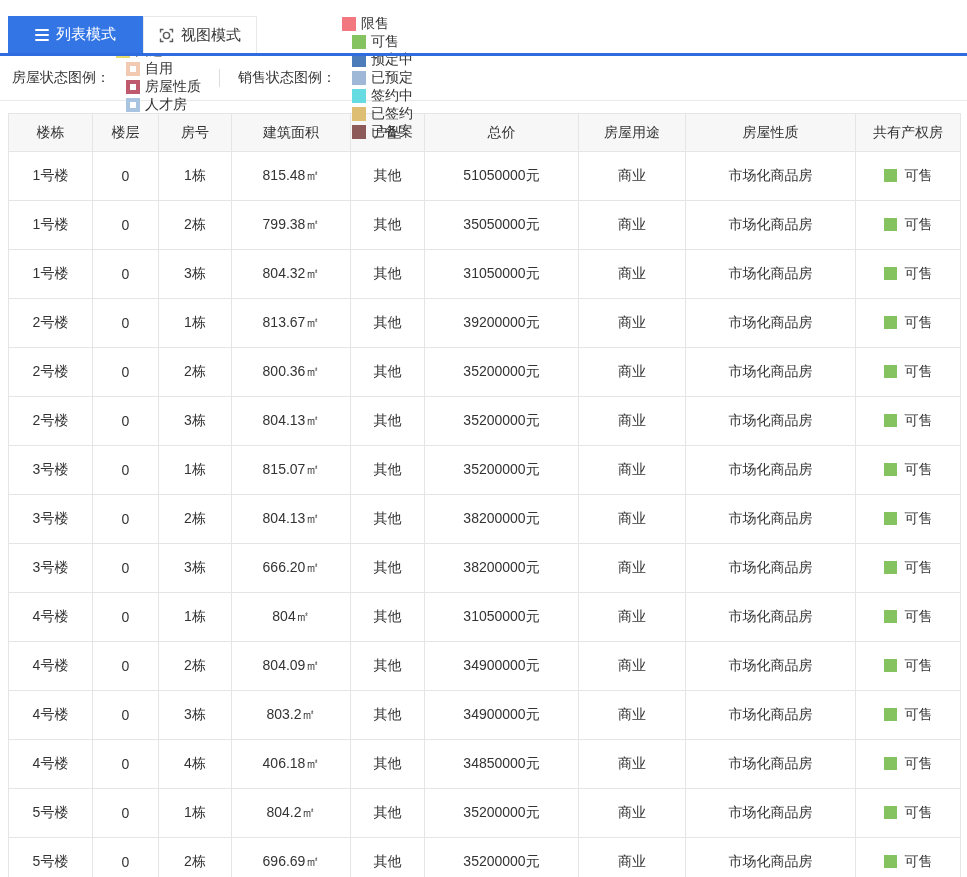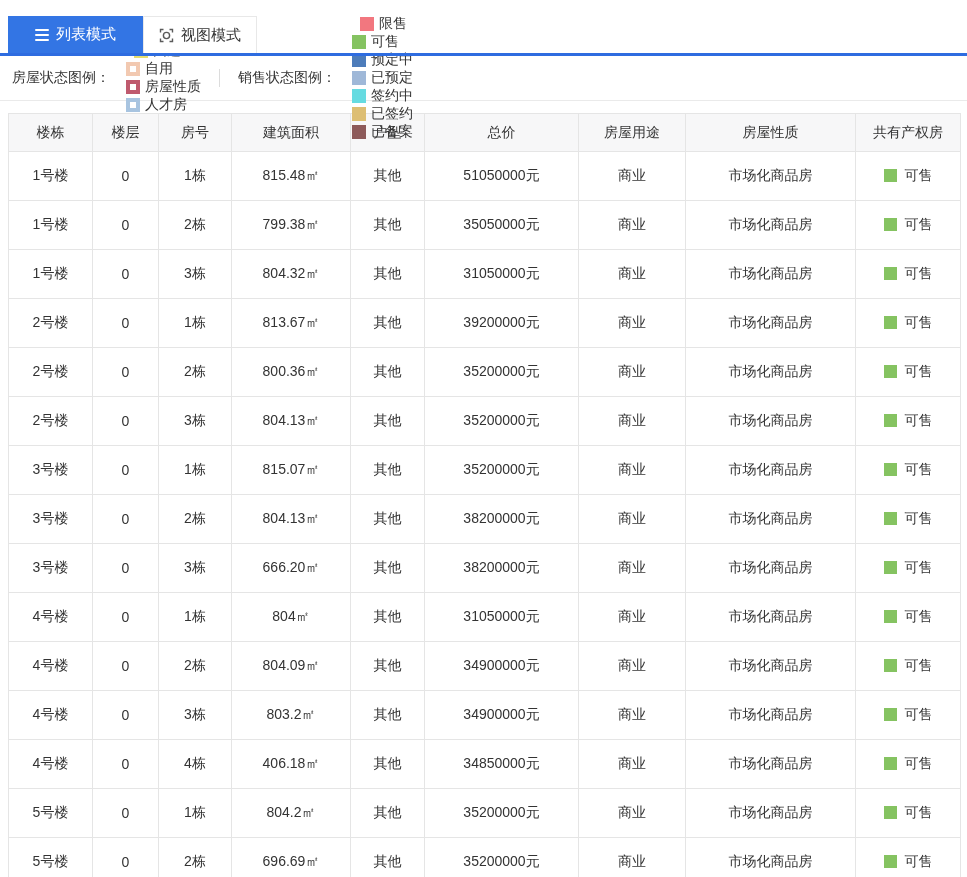--- a/index.html
+++ b/index.html
@@ -36,21 +36,21 @@
   
   .legendbar {
     height: 45px; display: flex; align-items: center;
     padding-left: 12px; font-size: 14px; color: #333;
     border-bottom: 1px solid #eaeaea;
     white-space: nowrap;
   }
   .legend-group { display: flex; align-items: center; }
   .legend-title { margin-right: 4px; }
   .legend-item { display: flex; align-items: center; margin-left: 12px; }
-  .legend-item:first-of-type { margin-left: 20px; }
+  .legend-item:first-of-type { margin-left: 2px; }
   .swatch { width: 14px; height: 14px; margin-right: 5px; flex: none; }
   .swatch.outlined { background: #fff; border-width: 4px; border-style: solid; }
   .legend-divider { width: 1px; height: 18px; background: #dcdcdc; margin: 0 18px; }
 
   
   .table-wrap { margin: 12px 7px 0 8px; }
   table { border-collapse: collapse; table-layout: fixed; width: 952px; font-size: 14px; }
   th, td {
     border: 1px solid #e5e5e5; text-align: center; vertical-align: middle;
     overflow: hidden; white-space: nowrap; color: #333;

